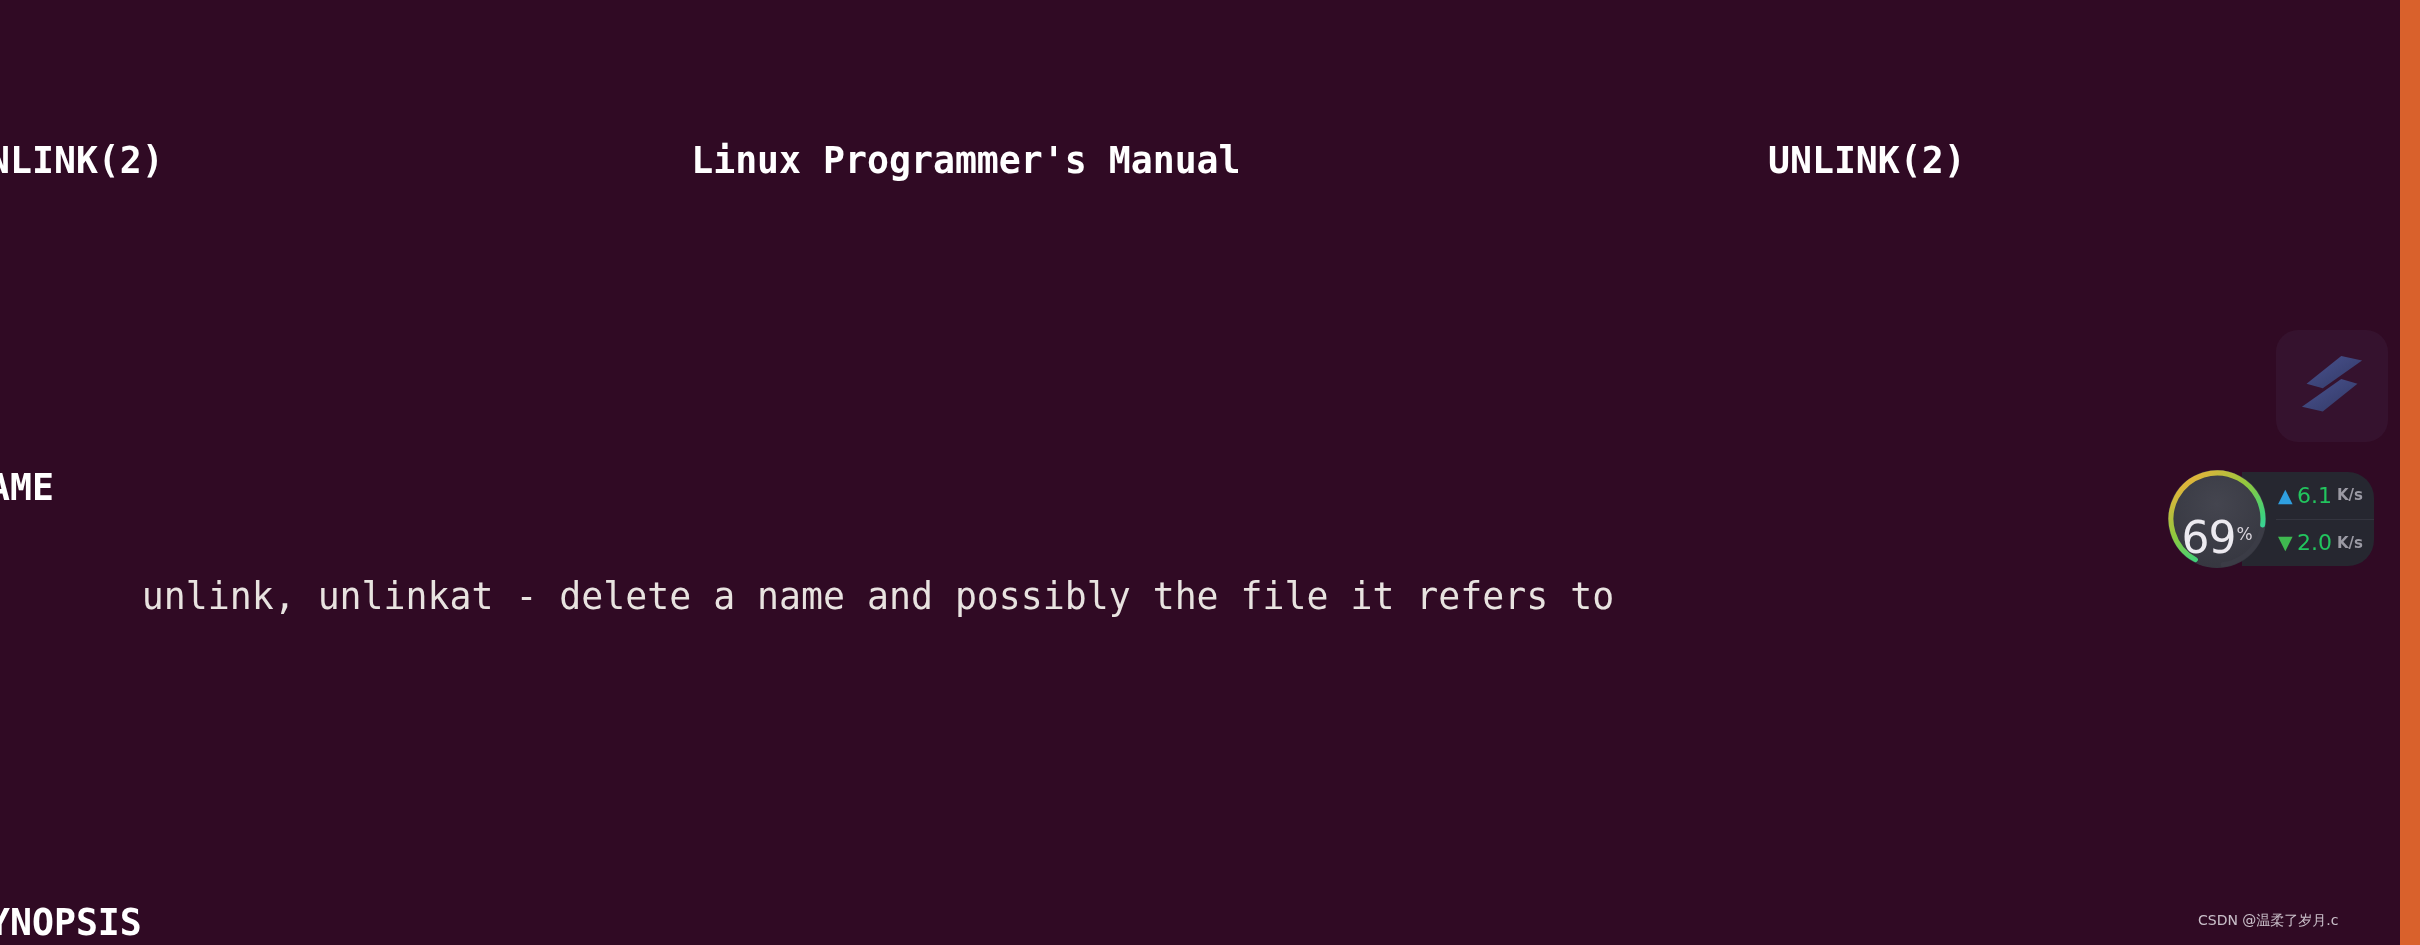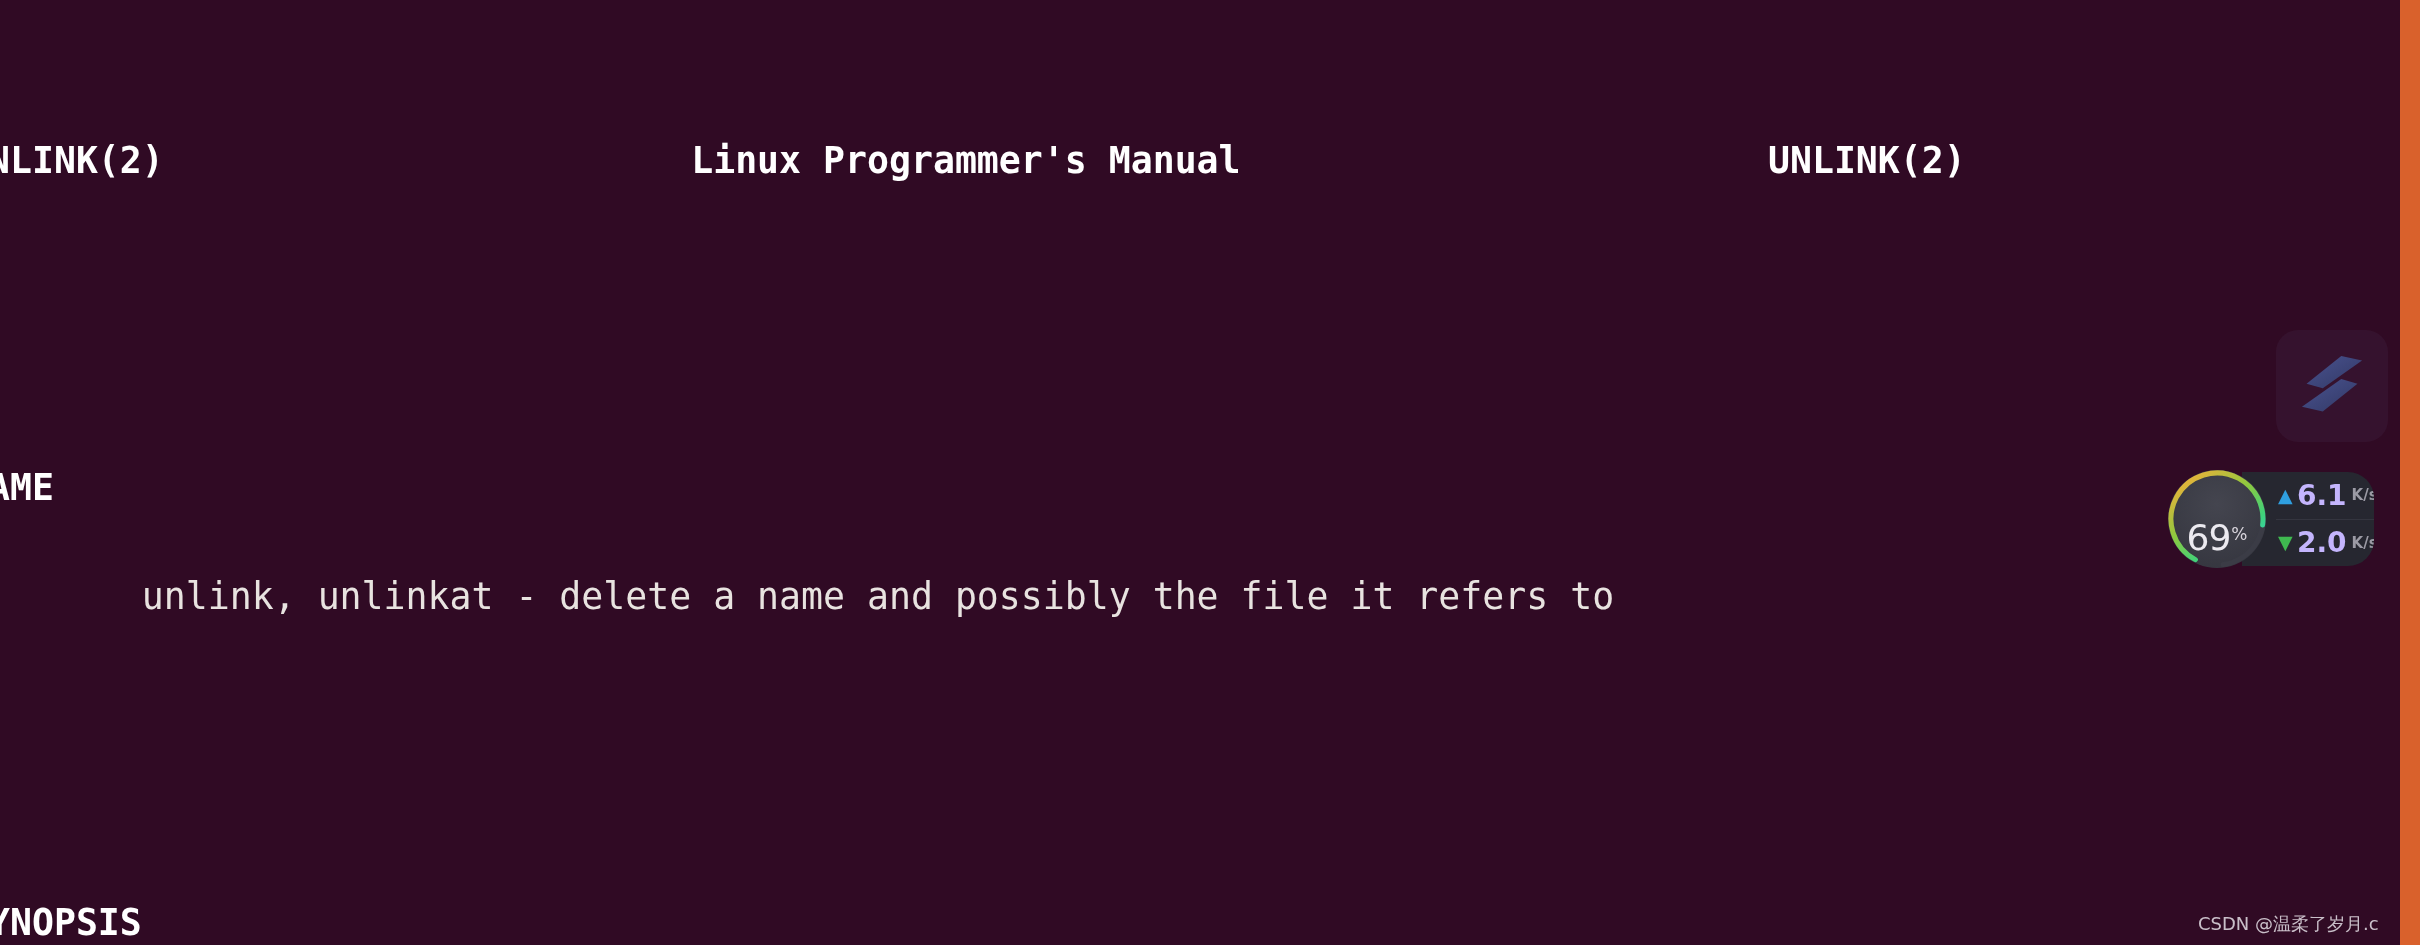--- a/index.html
+++ b/index.html
@@ -72,21 +72,21 @@
     flex: none;
     z-index: 2;
   }
   #gauge svg { position: absolute; inset: 0; }
   #gauge-label {
     position: absolute; inset: 0;
     display: flex; align-items: center; justify-content: center;
     font-family: "DejaVu Sans", "Liberation Sans", sans-serif;
     color: #eceaf0;
   }
-  #gauge-value { font-size: 36px; font-weight: 400; letter-spacing: -1px; margin-top: 36px; }
+  #gauge-value { font-size: 44px; font-weight: 400; letter-spacing: -1px; margin-top: 36px; }
   #gauge-unit  { font-size: 17px; font-weight: 400; align-self: flex-end;
                  margin-bottom: 30px; margin-left: 1px; color: #d8d4dc; }
 
   #speed-panel {
     margin-left: -30px;
     width: 132px; height: 94px;
     background: #262730;
     border-radius: 0 26px 26px 0;
     display: flex; flex-direction: column;
     padding-left: 34px;
@@ -96,29 +96,29 @@
     flex: 1;
     display: flex; align-items: center;
     gap: 5px;
     padding-left: 2px;
     font-family: "DejaVu Sans", "Liberation Sans", sans-serif;
   }
   .speed-row + .speed-row { border-top: 1px solid #34353f; }
   .arrow { font-size: 19px; line-height: 1; flex: none; width: 14px; text-align:center; }
   .arrow-up { color: #2f9fe0; }
   .arrow-down { color: #3fb950; }
-  .speed-num { font-size: 28px; font-weight: bold; color: #c4b5fd; }
+  .speed-num { font-size: 22px; font-weight: normal; color: #22c55e; }
   .speed-unit { font-size: 15px; color: #9b9aa4; font-weight: bold; }
 
   
   #watermark {
     position: absolute;
     left: 2198px; top: 912px;
     font-family: "DejaVu Sans", "Liberation Sans", sans-serif;
-    font-size: 18px;
+    font-size: 14px;
     color: rgba(235, 232, 238, 0.82);
     white-space: nowrap;
     pointer-events: none;
   }
 </style>
 </head>
 <body>
 
 <div id="terminal">
 

